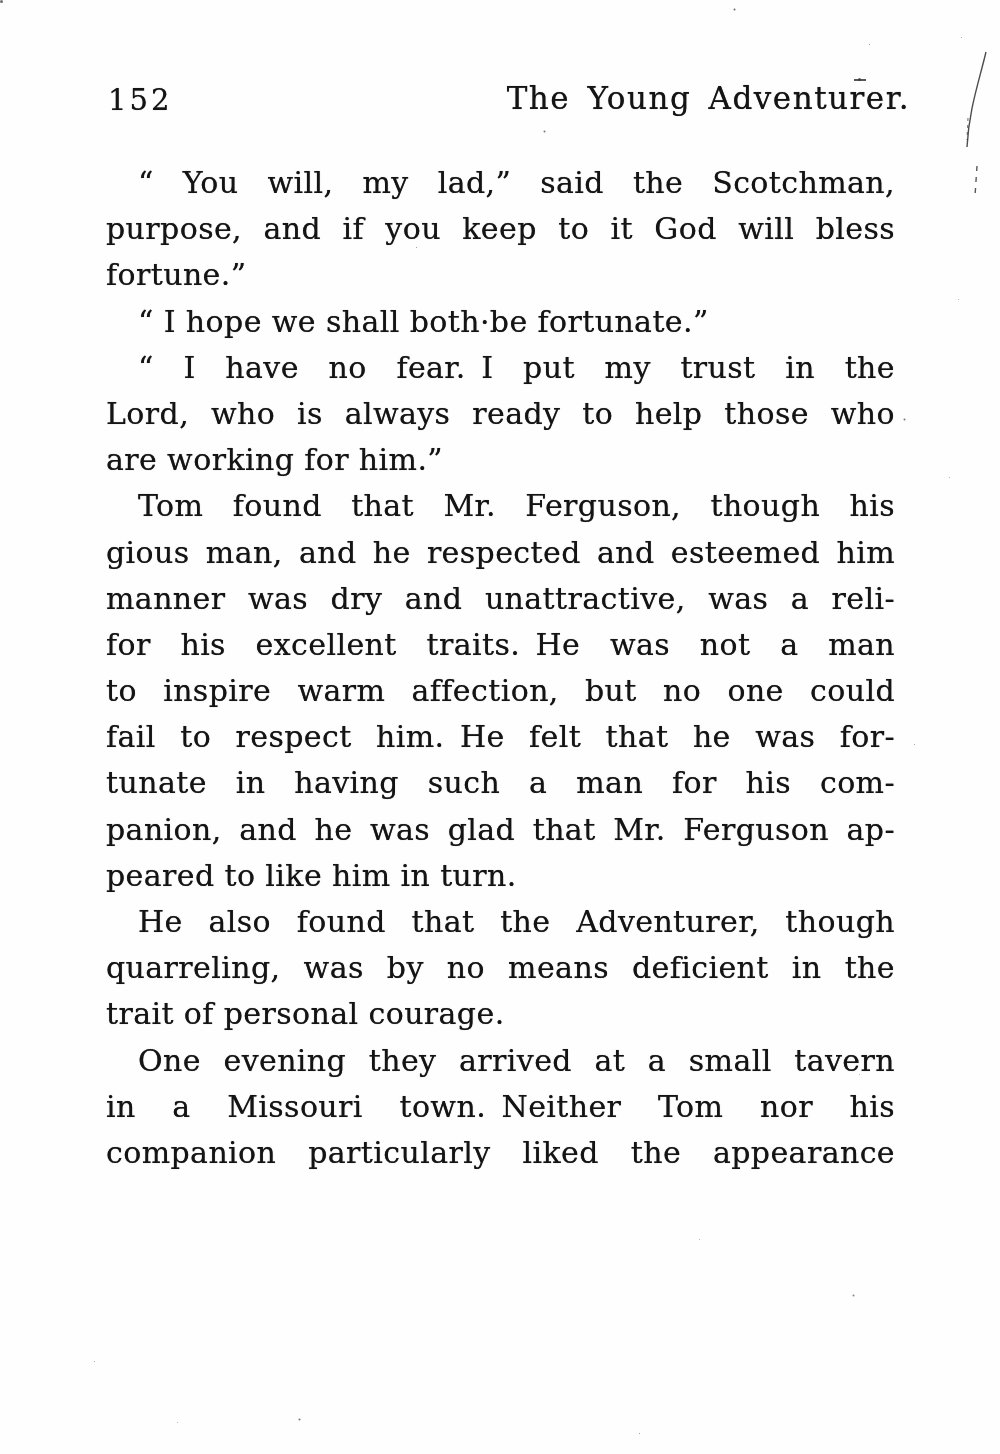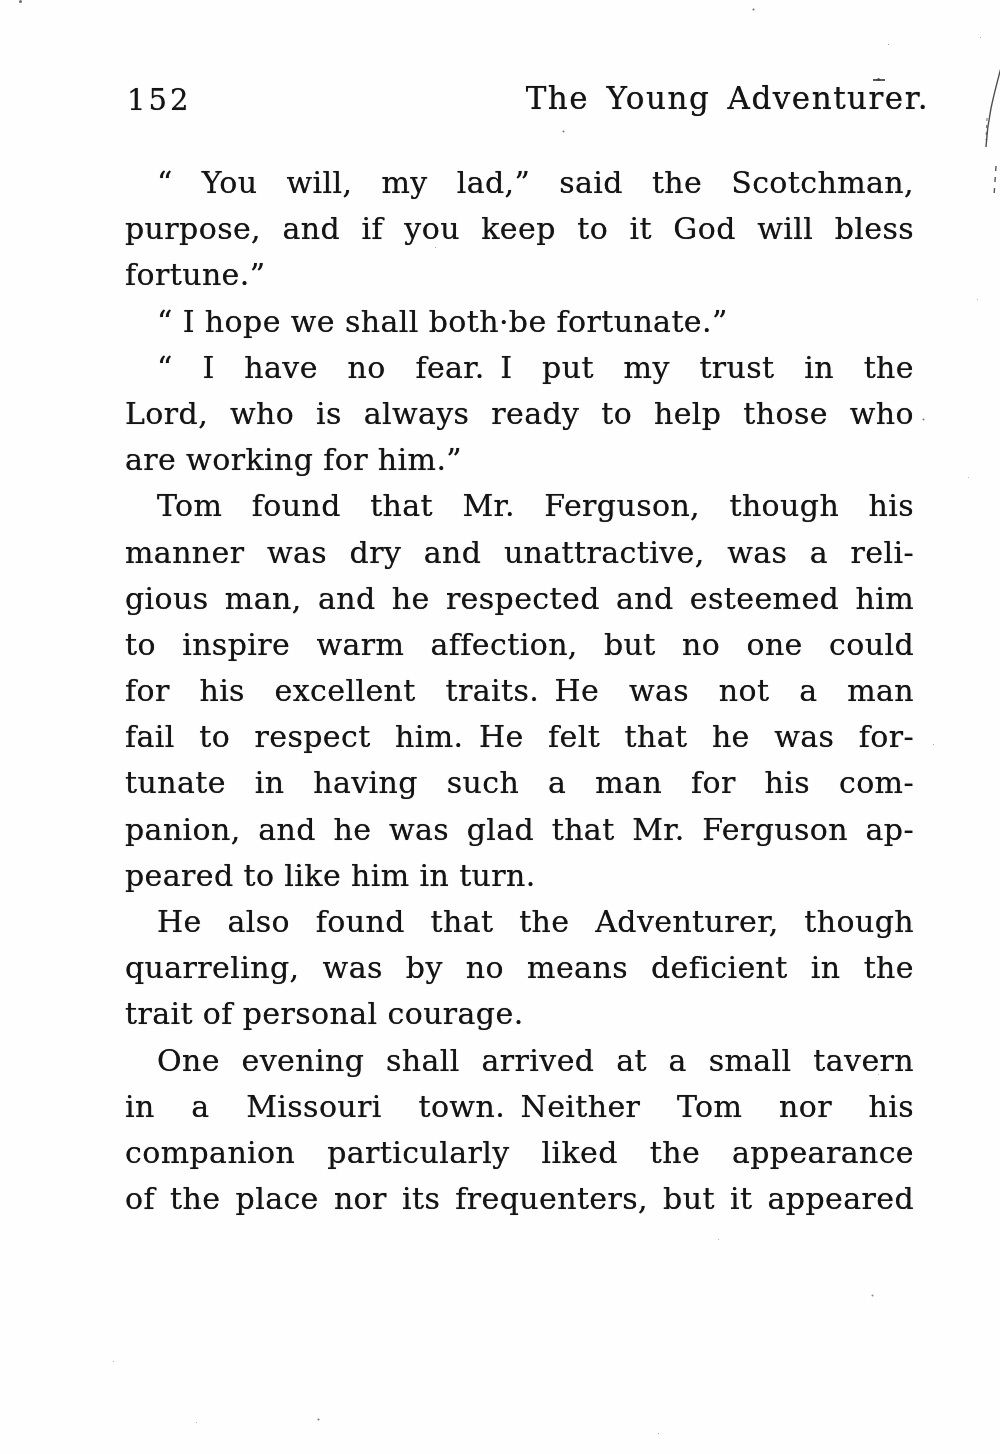--- a/index.html
+++ b/index.html
@@ -11,21 +11,20 @@
     height: 1454px;
     background: #fefefe;
     position: relative;
     overflow: hidden;
     font-family: "DejaVu Serif", "Liberation Serif", serif;
     color: #141414;
   }
   .page {
     position: absolute;
     inset: 0;
-    margin-left: 19px;
   }
   
   .header-row {
     position: absolute;
     top: 80px;
     left: 106px;
     width: 790px;
     height: 40px;
   }
   .page-number {
@@ -138,39 +137,38 @@
       <div class="para">
         <div class="line first nojust">“ I hope we shall both·be fortunate.”</div>
       </div>
       <div class="para">
         <div class="line first">“ I have no fear. I put my trust in the</div>
         <div class="line">Lord, who is always ready to help those who</div>
         <div class="line nojust">are working for him.”</div>
       </div>
       <div class="para">
         <div class="line first">Tom found that Mr. Ferguson, though his</div>
+        <div class="line">gious man, and he respected and esteemed him</div>
         <div class="line">manner was dry and unattractive, was a reli-</div>
-        <div class="line">gious man, and he respected and esteemed him</div>
+        <div class="line">for his excellent traits. He was not a man</div>
         <div class="line">to inspire warm affection, but no one could</div>
-        <div class="line">for his excellent traits. He was not a man</div>
         <div class="line">fail to respect him. He felt that he was for-</div>
         <div class="line">tunate in having such a man for his com-</div>
         <div class="line">panion, and he was glad that Mr. Ferguson ap-</div>
         <div class="line nojust">peared to like him in turn.</div>
       </div>
       <div class="para">
         <div class="line first">He also found that the Adventurer, though</div>
         <div class="line">quarreling, was by no means deficient in the</div>
         <div class="line nojust">trait of personal courage.</div>
       </div>
       <div class="para">
-        <div class="line first">One evening shall arrived at a small tavern</div>
+        <div class="line first">One evening they arrived at a small tavern</div>
         <div class="line">in a Missouri town. Neither Tom nor his</div>
         <div class="line">companion particularly liked the appearance</div>
-        <div class="line">of the place nor its frequenters, but it appeared</div>
       </div>
     </div>
 
   <svg class="artifact-curve" width="1000" height="1454" viewBox="0 0 1000 1454">
     <path d="M 986,52 C 978,85 969,110 967,147" fill="none" stroke="#2e2e2e" stroke-width="1.4" opacity="0.85"></path>
     <path d="M 977,166 L 975,196" fill="none" stroke="#2e2e2e" stroke-width="1.4" stroke-dasharray="5 6" opacity="0.8"></path>
     <path d="M 968,118 L 967,140" fill="none" stroke="#2e2e2e" stroke-width="1.2" stroke-dasharray="3 4" opacity="0.6"></path>
   </svg>
 
   <div class="speck"></div>

